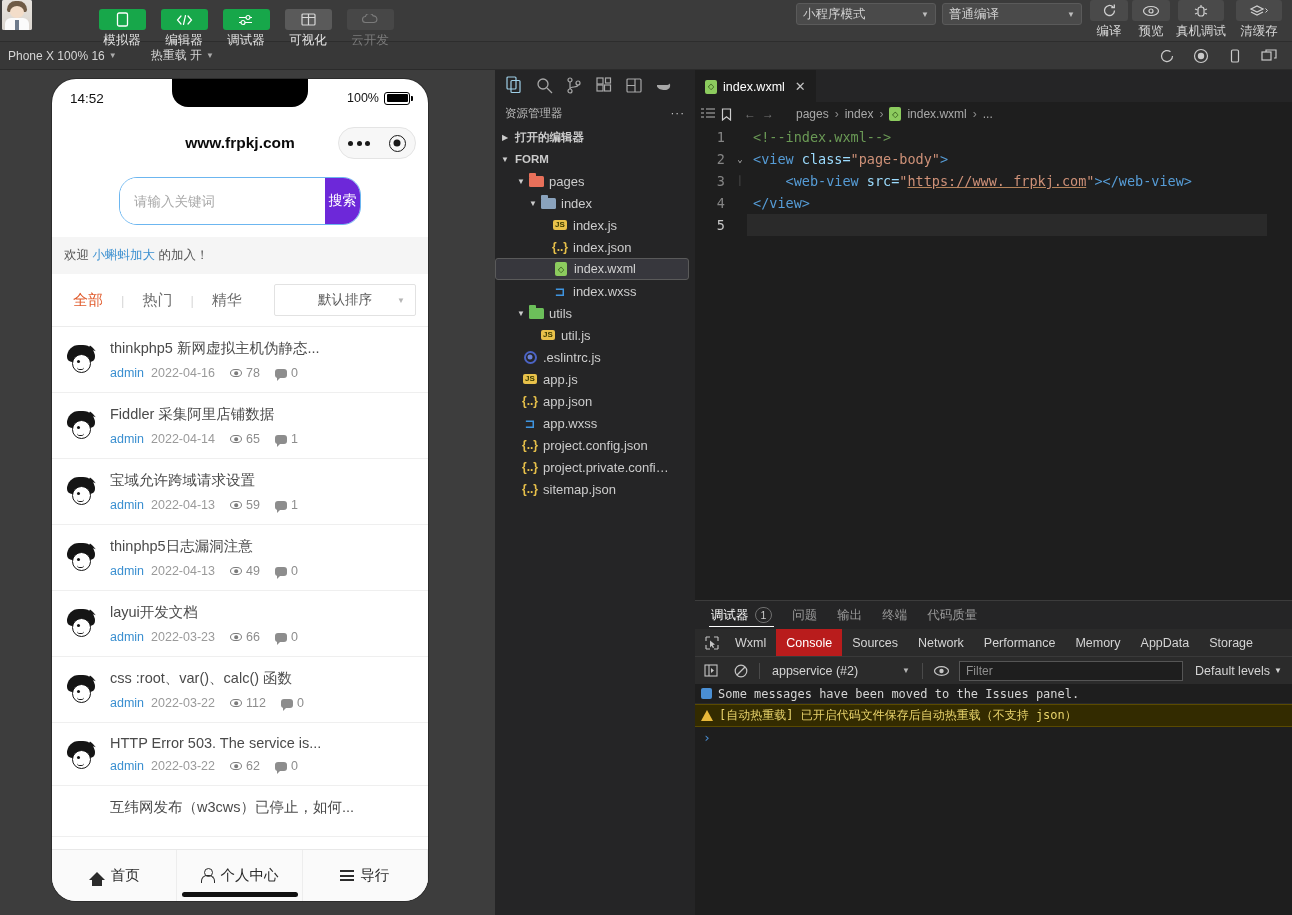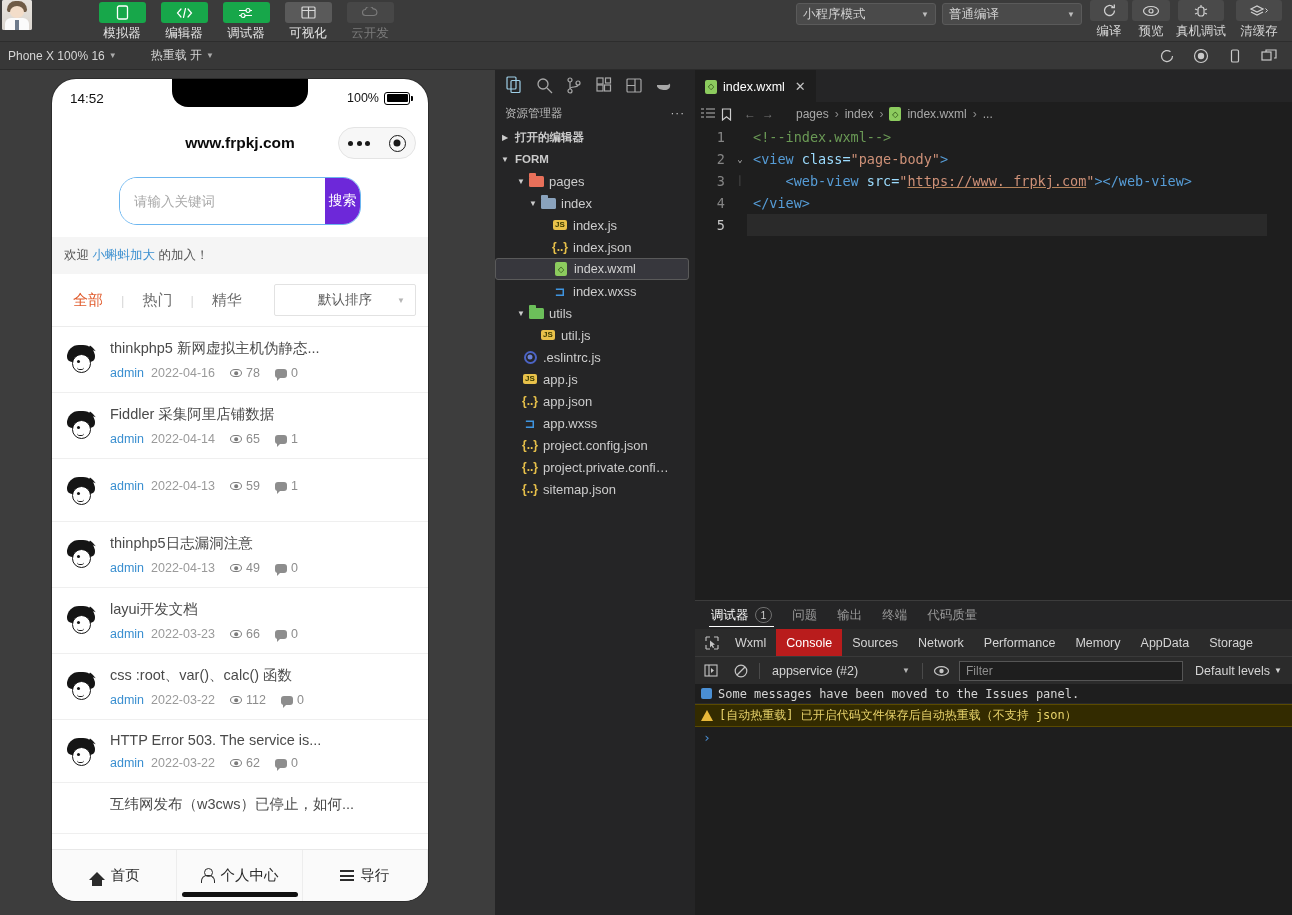--- a/index.html
+++ b/index.html
@@ -19,21 +19,21 @@
   .avatar-box {
     width: 30px; height: 30px; margin: 0 0 0 2px; background: #cfd4db;
     border-radius: 2px; overflow: hidden; position: relative; flex: 0 0 30px;
   }
   .avatar-face { position: absolute; inset: 0; background: linear-gradient(#e7e3de, #dad5cf); }
   .avatar-hair { position: absolute; left: 5px; top: 1px; width: 20px; height: 11px; background: #6f5b46; border-radius: 10px 10px 3px 3px; }
   .avatar-head { position: absolute; left: 8px; top: 6px; width: 14px; height: 12px; background: #f3ddc9; border-radius: 50%; }
   .avatar-body { position: absolute; left: 3px; bottom: 0; width: 24px; height: 12px; background: #fbfbfb; border-radius: 6px 6px 0 0; }
   .avatar-tie { position: absolute; left: 13px; bottom: 0; width: 4px; height: 10px; background: #6e7b8c; }
 
-  .nav-modes { display: flex; gap: 6px; margin-left: 62px; padding-top: 2px; }
+  .nav-modes { display: flex; gap: 6px; margin-left: 62px; padding-top: 9px; }
   .mode-item { width: 56px; display: flex; flex-direction: column; align-items: center; cursor: pointer; }
   .mode-ico {
     width: 47px; height: 21px; border-radius: 3px; display: flex; align-items: center; justify-content: center;
     color: #fff; font-size: 12px; line-height: 1;
   }
   .mode-ico.green { background: #17a74a; }
   .mode-ico.grey { background: #5a5a5a; }
   .mode-ico.dim { background: #474747; }
   .mode-lbl { font-size: 12.5px; color: #e6e6e6; margin-top: 2px; white-space: nowrap; }
   .mode-lbl.disabled { color: #7b7b7b; }
@@ -460,20 +460,21 @@
 
           <div class="li">
             <div class="ava">
                 <div class="hair"></div>
                 <div class="tuft"></div>
                 <div class="face"></div>
                 <div class="eye"></div>
                 <div class="mouth"></div>
               </div>
             <div class="li-body">
+              <div class="li-title">宝域允许跨域请求设置</div>
               <div class="li-meta">
                 <span class="au">admin</span>
                 <span>2022-04-13</span>
                 <span class="ic">
                     <span class="eye-ic"></span>
                     <span>59</span>
                   </span>
                 <span class="ic">
                     <span class="chat-ic"></span>
                     <span>1</span>

